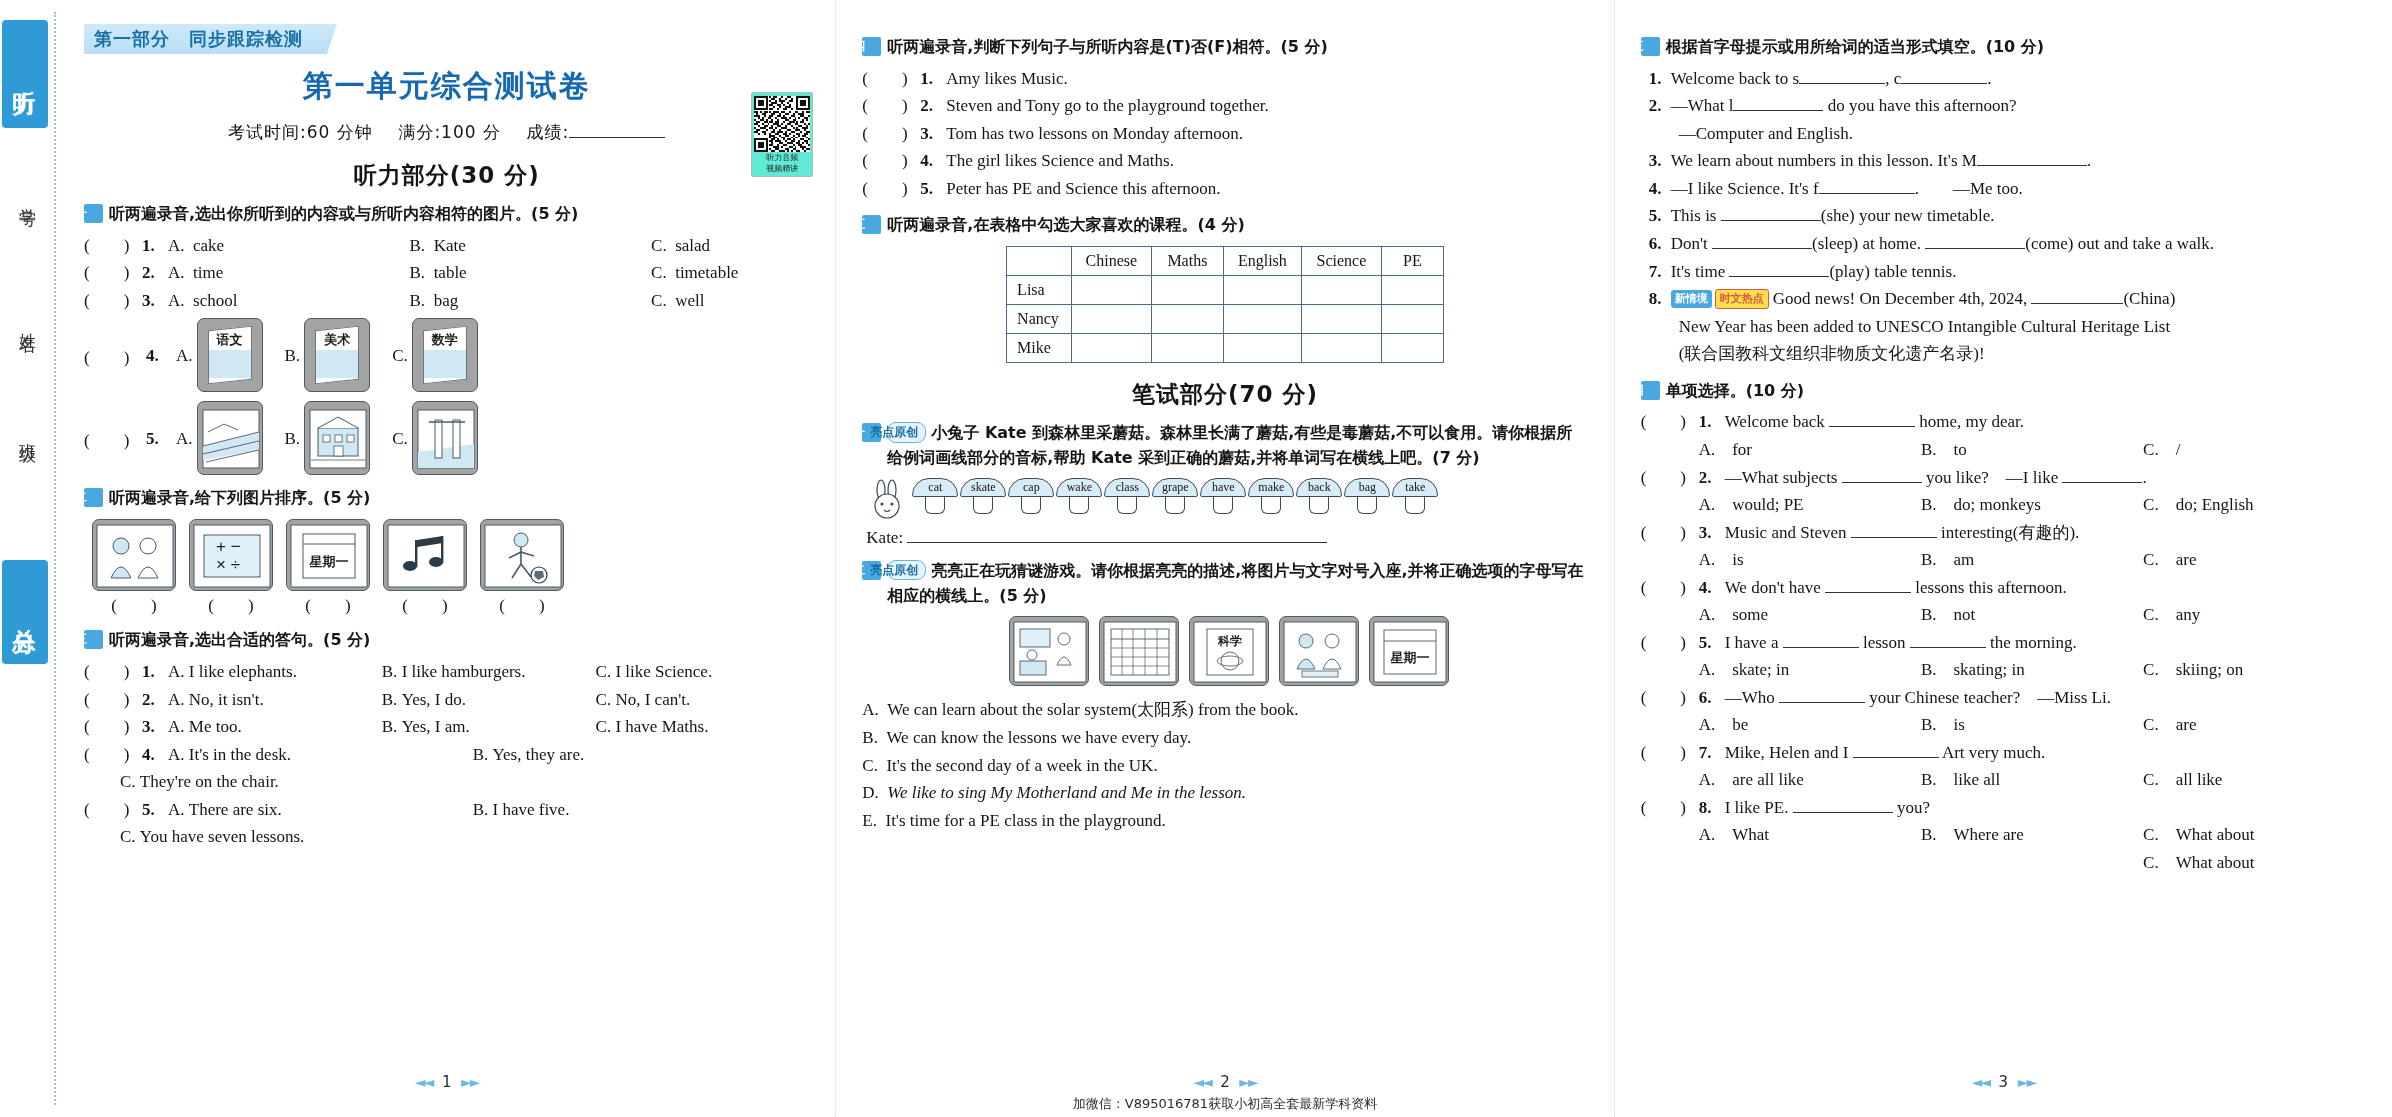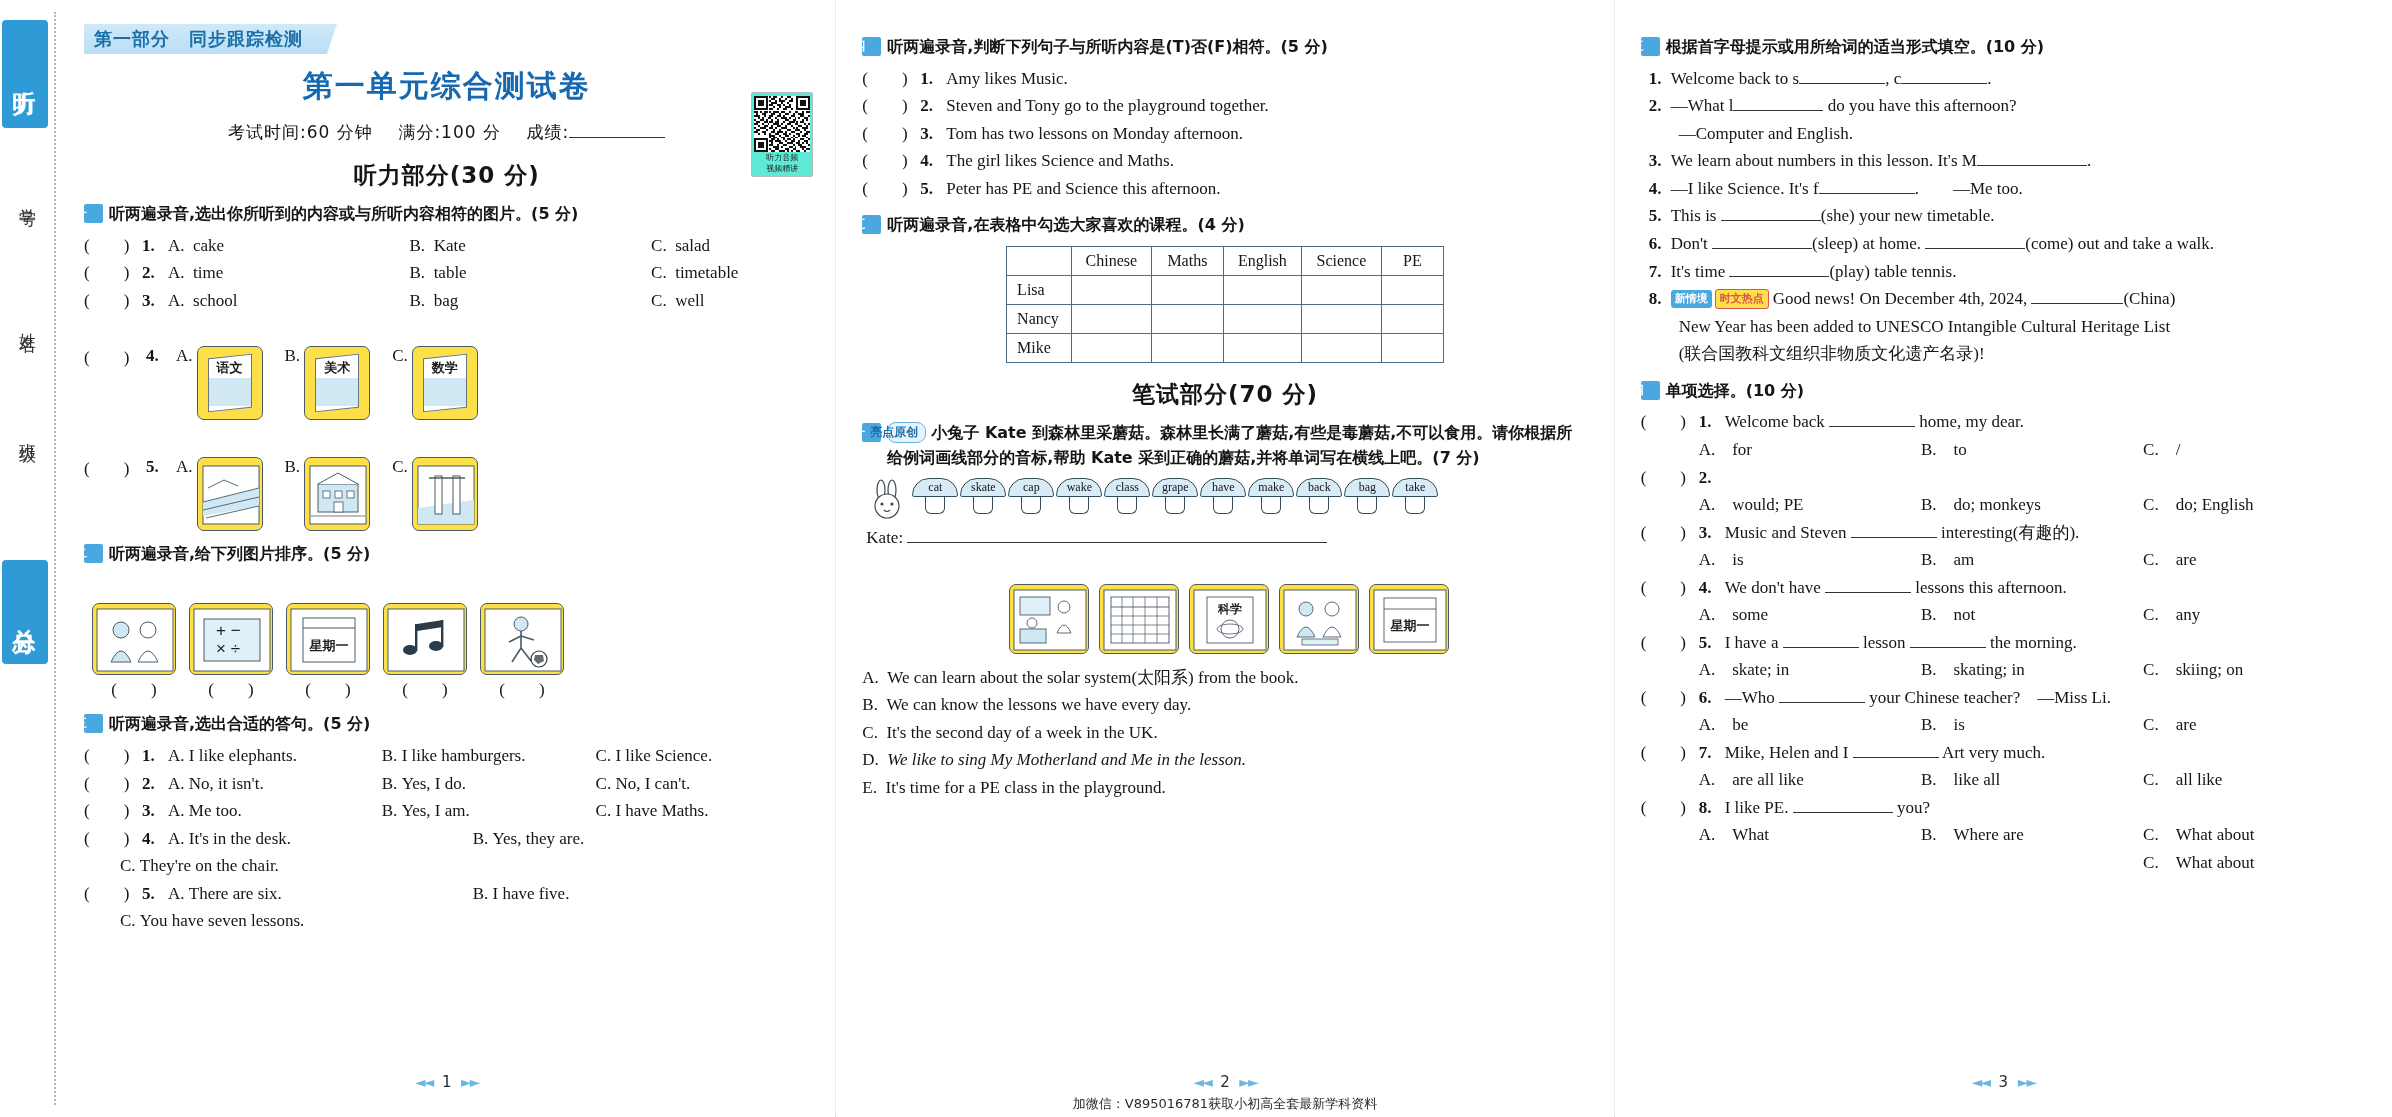--- a/index.html
+++ b/index.html
@@ -112,23 +112,22 @@
   }
   .qr-img { width:56px; height:56px; display:block; margin:0 auto; }
   .qr-cap {
     font-family:"DejaVu Sans","Liberation Sans",sans-serif;
     font-size:8px; line-height:1.25; color:#222; margin-top:1px;
   }
 
   
   .pic {
     border:1.6px solid #4c5a66; border-radius:7px;
-    background:#fde047; display:inline-block; position:relative;
+    background:#a3a3a3; display:inline-block; position:relative;
     vertical-align:middle;
-    margin-top:28px;
   }
   .pic-inner { position:absolute; inset:5px; overflow:hidden; }
   .bk-cover { position:absolute; inset:4px 5px; border:1.2px solid #6a7681; background:#fff; transform:skewY(-6deg); }
   .bk-band { position:absolute; left:6px; right:6px; top:42%; bottom:14%; background:#cfe8f4; }
   .bk-title {
     position:absolute; left:0; right:0; top:10%;
     text-align:center; font-family:"DejaVu Sans","Liberation Sans",sans-serif;
     font-size:13px; font-weight:700; color:#1d1d1d;
   }
   .row-pics { display:flex; align-items:flex-start; gap:4px; margin-top:4px; }
@@ -778,20 +777,23 @@
             <div class="cap">take</div>
             <div class="stem"></div>
           </div>
       </div>
 
       <div style="font-size:17px;margin-top:6px;padding-left:4px;">
         <span>Kate:</span>
         <span class="line" style="width:420px;"></span>
       </div>
 
+      <div class="q-head hang">
+        <span class="qnum">二</span><span class="tag-orig">亮点原创</span><span>亮亮正在玩猜谜游戏。请你根据亮亮的描述,将图片与文字对号入座,并将正确选项的字母写在相应的横线上。(5 分)</span>
+      </div>
 
       <div class="seq-row" style="gap:10px; justify-content:center;">
         <span class="pic" style="width:80px;height:70px;">
           <svg viewBox="0 0 80 70" width="80" height="70">
             <rect x="4" y="5" width="72" height="60" fill="#fff" stroke="#4c5a66" stroke-width="1"></rect>
             <rect x="10" y="12" width="30" height="18" fill="#dff0f9" stroke="#4c5a66" stroke-width="0.9"></rect>
             <circle cx="54" cy="22" r="6" fill="#fff" stroke="#4c5a66" stroke-width="0.9"></circle>
             <path d="M47 48 Q54 32 61 48 Z" fill="#fff" stroke="#4c5a66" stroke-width="0.9"></path>
             <rect x="10" y="44" width="26" height="14" fill="#cfe8f4" stroke="#4c5a66" stroke-width="0.9"></rect>
             <circle cx="22" cy="38" r="5" fill="#fff" stroke="#4c5a66" stroke-width="0.9"></circle>
@@ -942,20 +944,21 @@
       </div>
       <div class="opt-row ml">
         <span class="ocell w3">A.　for</span>
         <span class="ocell w3">B.　to</span>
         <span class="ocell w3">C.　/</span>
       </div>
 
       <div class="opt-row">
         <span class="brk">(　　)</span>
         <span class="onum">2.</span>
+        <span><span>—What subjects </span><span class="line" style="width:80px;"></span><span> you like?　—I like </span><span class="line" style="width:80px;"></span><span>.</span></span>
       </div>
       <div class="opt-row ml">
         <span class="ocell w3">A.　would; PE</span>
         <span class="ocell w3">B.　do; monkeys</span>
         <span class="ocell w3">C.　do; English</span>
       </div>
 
       <div class="opt-row">
         <span class="brk">(　　)</span>
         <span class="onum">3.</span>

